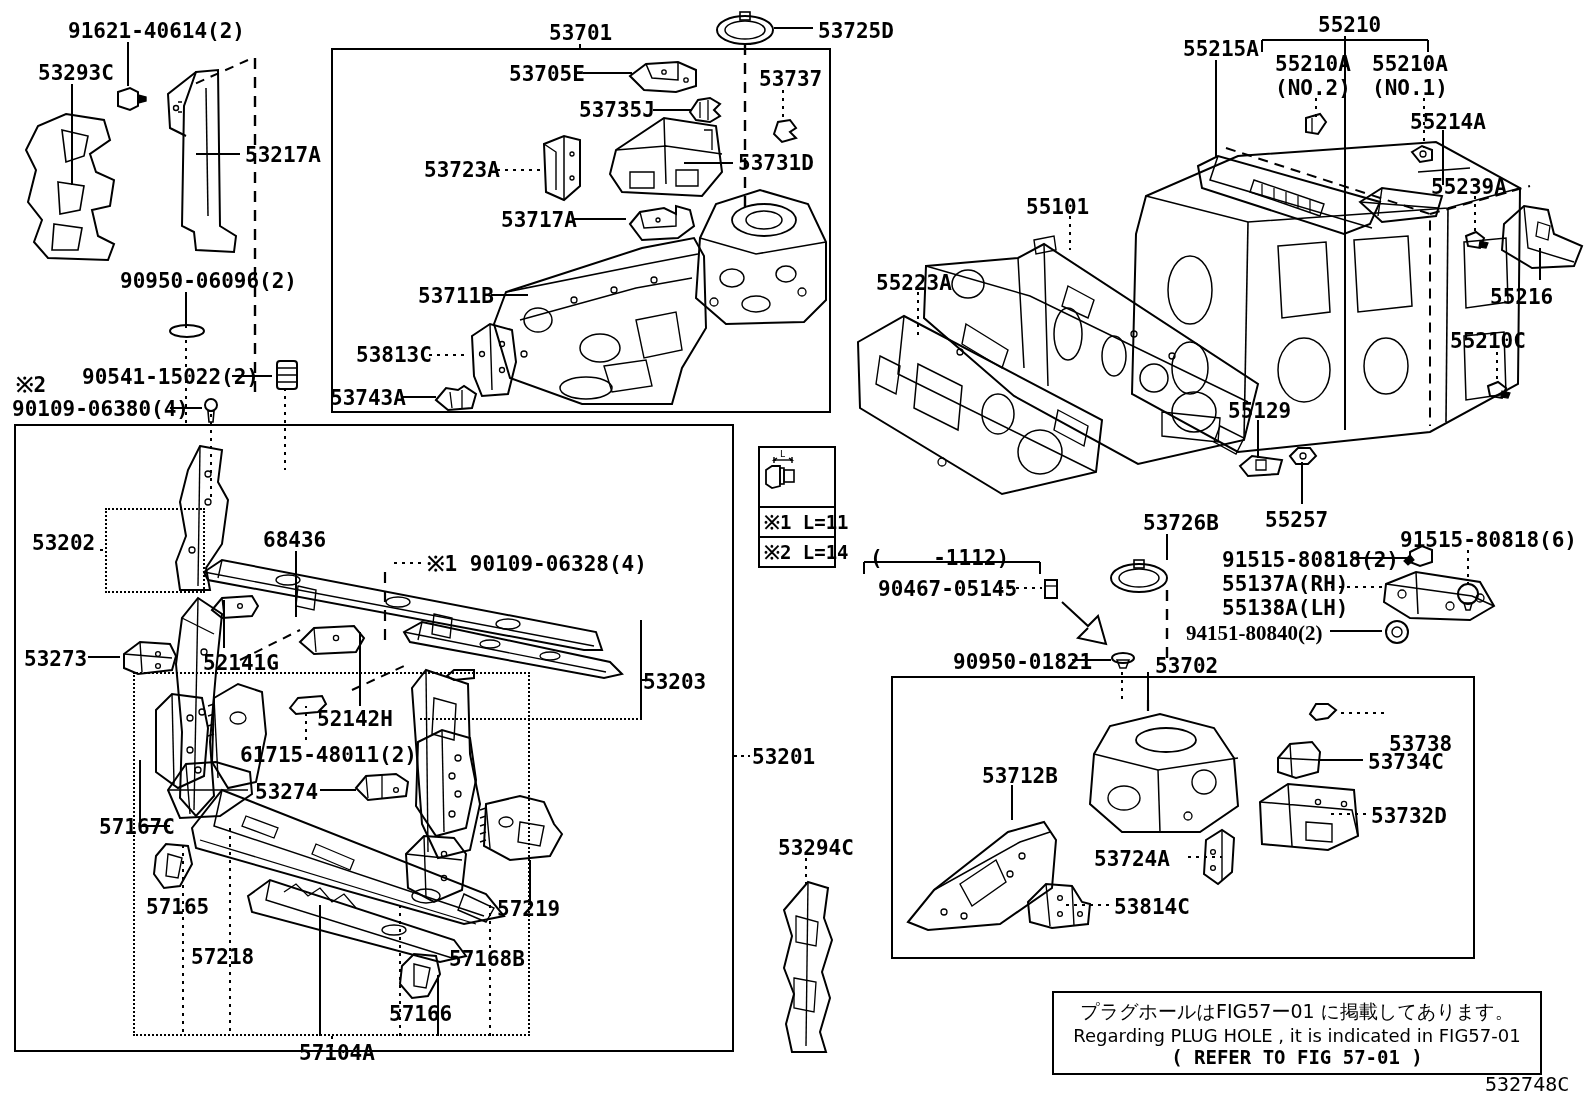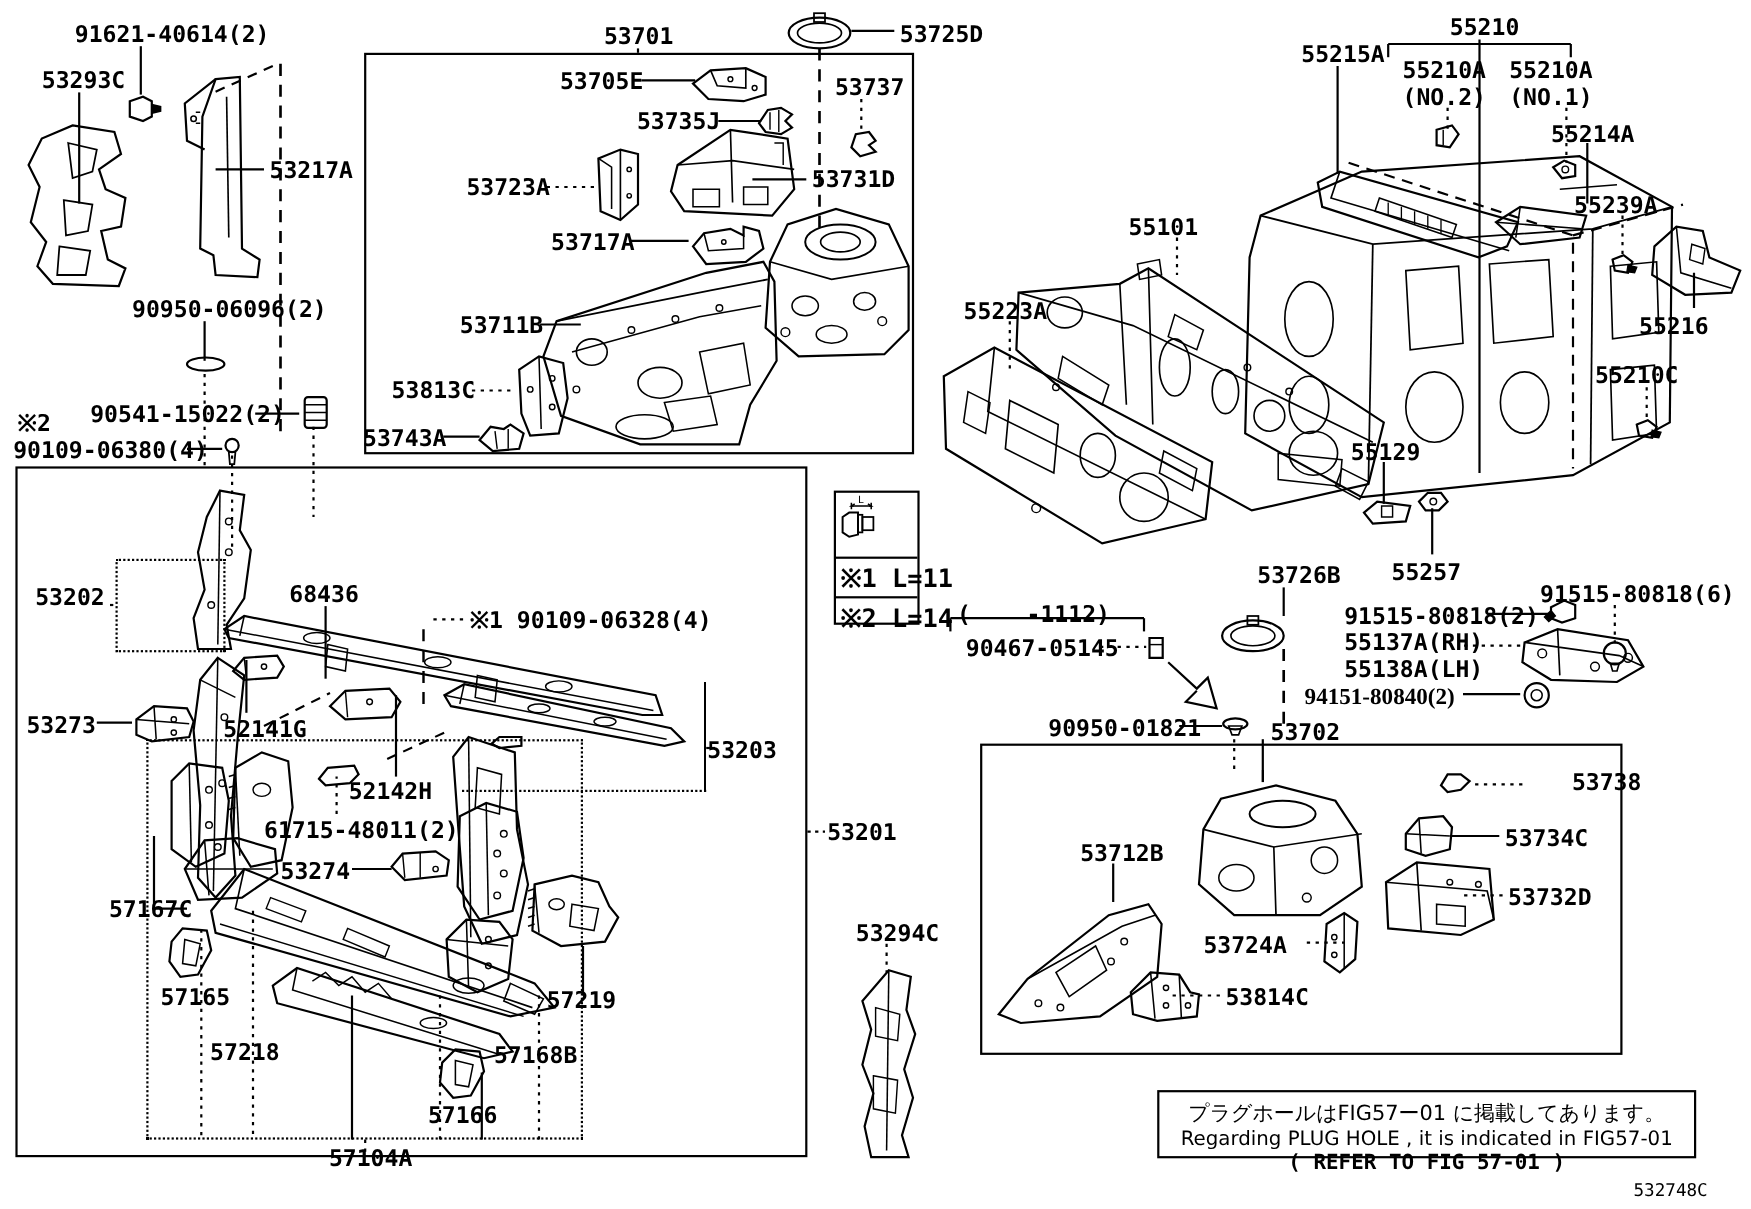--- a/index.html
+++ b/index.html
@@ -7,28 +7,28 @@
         font-family:"DejaVu Sans Mono","Liberation Mono",monospace;
         color:#000;overflow:hidden;}
   .lbl{position:absolute;white-space:pre;font-weight:bold;letter-spacing:0px;
        font-size:21px;line-height:1.05;font-family:"DejaVu Sans Mono","Liberation Mono",monospace;}
   .lbl.two{line-height:1.12;}
   .box{position:absolute;border:2px solid #000;box-sizing:border-box;}
   .boxdot{position:absolute;border:2px dotted #000;box-sizing:border-box;}
   svg{position:absolute;left:0;top:0;overflow:visible;}
   .art{position:absolute;}
   #legend{position:absolute;border:2px solid #000;box-sizing:border-box;background:#fff;}
-  #legend .row{border-top:2px solid #000;font-size:23px;font-weight:bold;
+  #legend .row{border-top:2px solid #000;font-size:19px;font-weight:bold;
      padding:1px 4px;white-space:nowrap;font-family:"DejaVu Sans Mono","Liberation Mono",monospace;}
   #notebox{position:absolute;border:2px solid #000;background:#fff;box-sizing:border-box;
      text-align:center;padding:6px 10px 8px 10px;}
   #notebox .jp{font-size:19px;font-family:"DejaVu Sans","Liberation Sans",sans-serif;}
   #notebox .en{font-size:18px;font-family:"DejaVu Sans","Liberation Sans",sans-serif;}
   #notebox .rf{font-size:19px;font-weight:bold;font-family:"DejaVu Sans Mono","Liberation Mono",monospace;}
-  #figcode{position:absolute;font-size:16px;font-family:"DejaVu Sans Mono","Liberation Mono",monospace;}
+  #figcode{position:absolute;font-size:20px;font-family:"DejaVu Sans Mono","Liberation Mono",monospace;}
 </style>
 </head>
 <body>
 
 <div id="page">
 
   <div class="box" style="left:331px;top:48px;width:500px;height:365px;"></div>
 
   <div class="box" style="left:14px;top:424px;width:720px;height:628px;"></div>
 
@@ -662,21 +662,21 @@
         <text x="20" y="9" font-size="9" font-family="monospace">L</text>
         <path d="M6 22 L12 18 L20 18 L20 38 L12 40 L6 36 Z" fill="none" stroke="#000" stroke-width="1.8"></path>
         <rect x="20" y="20" width="4" height="16" fill="none" stroke="#000" stroke-width="1.6"></rect>
         <rect x="24" y="22" width="10" height="12" fill="none" stroke="#000" stroke-width="1.6"></rect>
       </svg>
     </div>
     <div class="row">※1 L=11</div>
     <div class="row">※2 L=14</div>
   </div>
 
-  <div id="notebox" style="left:1052px;top:991px;width:490px;height:62px;">
+  <div id="notebox" style="left:1052px;top:991px;width:490px;height:84px;">
     <div class="jp">プラグホールはFIG57ー01 に掲載してあります。</div>
     <div class="en">Regarding  PLUG HOLE , it is indicated in FIG57‑01</div>
     <div class="rf">(  REFER TO FIG 57-01 )</div>
   </div>
 
   <div id="figcode" style="left:1485px;top:1072px;">532748C</div>
 
   <div id="labels-layer">
       <div class="lbl" style="left: 68px; top: 20px;">91621-40614(2)</div>
       <div class="lbl" style="left: 38px; top: 62px;">53293C</div>
@@ -711,21 +711,21 @@
       <div class="lbl" style="left: 1228px; top: 400px;">55129</div>
       <div class="lbl" style="left: 1265px; top: 509px;">55257</div>
       <div class="lbl" style="left: 1143px; top: 512px;">53726B</div>
       <div class="lbl" style="left: 1400px; top: 529px;">91515-80818(6)</div>
       <div class="lbl" style="left: 1222px; top: 549px;">91515-80818(2)</div>
       <div class="lbl" style="left: 1222px; top: 573px;">55137A(RH)</div>
       <div class="lbl" style="left: 1222px; top: 597px;">55138A(LH)</div>
       <div class="lbl" style="left: 1186px; top: 622px; font-family: Liberation Serif, serif;">94151-80840(2)</div>
       <div class="lbl" style="left: 953px; top: 651px;">90950-01821</div>
       <div class="lbl" style="left: 1155px; top: 655px;">53702</div>
-      <div class="lbl" style="left: 1389px; top: 700px; margin-left: 40px;">53738</div>
+      <div class="lbl" style="left: 1389px; top: 733px;">53738</div>
       <div class="lbl" style="left: 1368px; top: 751px;">53734C</div>
       <div class="lbl" style="left: 1371px; top: 805px;">53732D</div>
       <div class="lbl" style="left: 982px; top: 765px;">53712B</div>
       <div class="lbl" style="left: 1094px; top: 848px;">53724A</div>
       <div class="lbl" style="left: 1114px; top: 896px;">53814C</div>
       <div class="lbl" style="left: 878px; top: 578px;">90467-05145</div>
       <div class="lbl" style="left: 870px; top: 547px;">(    -1112)</div>
       <div class="lbl" style="left: 32px; top: 532px;">53202</div>
       <div class="lbl" style="left: 263px; top: 529px;">68436</div>
       <div class="lbl" style="left: 427px; top: 553px;">※1 90109-06328(4)</div>

